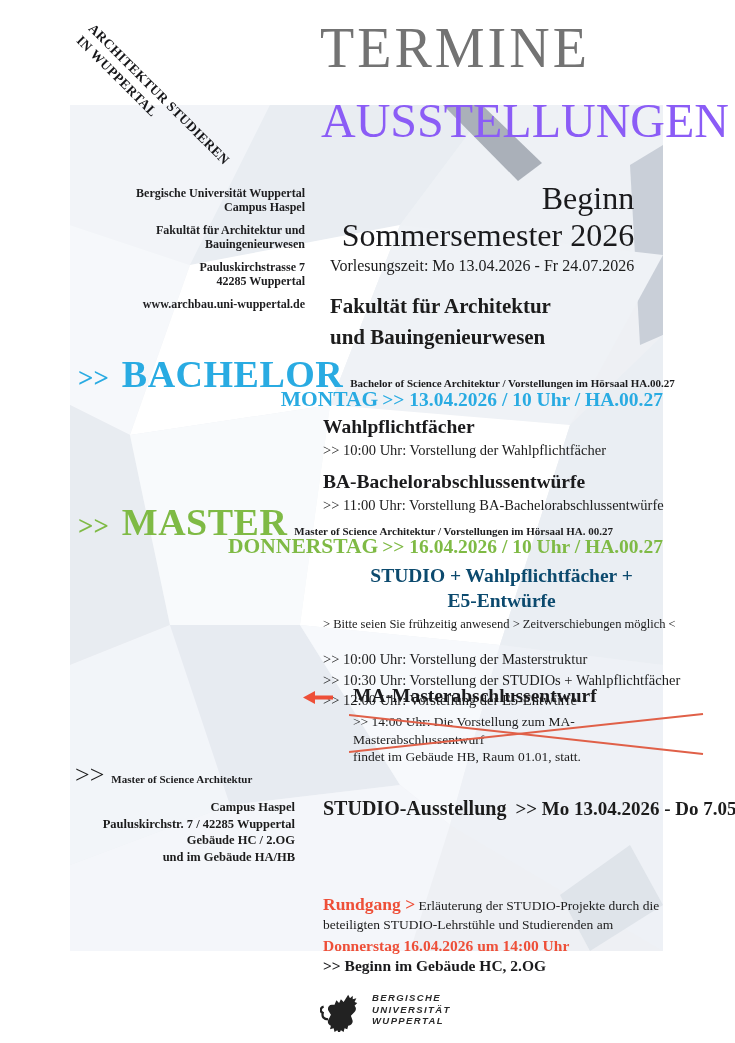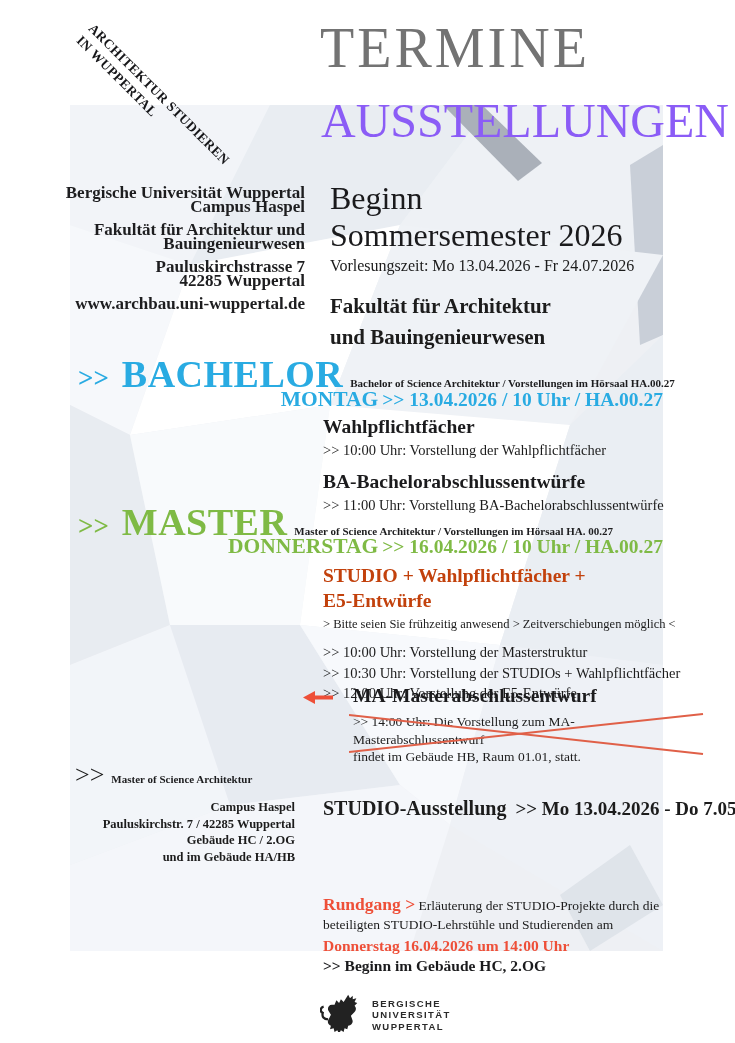--- a/index.html
+++ b/index.html
@@ -13,26 +13,26 @@
   
   .tagline{left:97px;top:20px;transform:rotate(45deg);transform-origin:0 0;
            font-weight:bold;font-size:13.5px;line-height:17px;letter-spacing:.4px;color:#17171a;white-space:nowrap;}
 
   
   .title1{left:320px;top:20px;font-size:56px;line-height:1;letter-spacing:3px;color:#737373;white-space:nowrap;}
   .title2{left:321px;top:97px;font-size:48px;line-height:1;letter-spacing:0;color:#8b5cf6;white-space:nowrap;}
 
   
   .contact{left:20px;top:186px;width:285px;text-align:right;font-weight:bold;
-           font-size:17px;line-height:14px;color:#1d1d1f;}
+           font-size:12px;line-height:14px;color:#1d1d1f;}
   .contact .grp{margin-bottom:9px;}
 
   
   .semester{left:330px;top:180px;}
-  .sem-h{font-size:32px;line-height:37px;color:#1a1a1c;}
+  .sem-h{font-size:32px;line-height:37px;color:#1a1a1c;text-align:right;}
   .sem-period{font-size:16px;margin-top:3px;}
   .sem-fac{font-weight:bold;font-size:21px;line-height:31px;margin-top:16px;}
 
   
   .sec-head{display:flex;align-items:baseline;white-space:nowrap;}
   .sec-head .marker{font-weight:bold;font-size:27px;}
   .sec-head .big{font-weight:bold;font-size:38px;letter-spacing:.5px;margin-left:13px;}
   .sec-head .sub{font-weight:bold;font-size:11px;color:#1d1d1f;margin-left:7px;}
   .bachelor-head{left:78px;top:352px;}
   .master-head{left:78px;top:500px;}
@@ -44,23 +44,23 @@
   .day-line .day{font-weight:bold;font-size:21.5px;}
   .day-line .detail{font-weight:bold;font-size:19.5px;}
   .master-day{top:534px;}
 
   
   .items{left:323px;top:415px;}
   .item-title{font-weight:bold;font-size:19.5px;line-height:23px;color:#1b1b1d;}
   .item-detail{font-size:14.5px;line-height:18px;margin:3px 0 11px;}
 
   .master-block{left:323px;top:563px;}
-  .mb-title{font-weight:bold;font-size:19.5px;line-height:25px;color:#c2410c;}
+  .mb-title{font-weight:bold;font-size:19.5px;line-height:25px;color:#0c4a6e;text-align:center;}
   .mb-note{font-size:12.5px;margin-top:4px;}
-  .mb-sched{font-size:14.5px;line-height:20.5px;margin-top:10px;}
+  .mb-sched{font-size:14.5px;line-height:20.5px;margin-top:17px;}
 
   
   .achtung{left:88px;top:686px;white-space:nowrap;}
   .achtung .l1{font-size:19.5px;}
   .achtung .l2{font-size:18px;margin-top:5px;}
   .arrow{left:303px;top:691px;}
 
   .ma-block{left:323px;top:684px;margin-left:30px;}
   .ma-old{position:relative;font-size:13.5px;line-height:17.5px;margin-top:6px;width:350px;}
   .cross{position:absolute;left:-4px;top:-3px;pointer-events:none;}
@@ -77,21 +77,21 @@
   .studio-head .d{font-weight:bold;font-size:19px;margin-left:5px;}
   .studio-body{font-size:13.5px;line-height:18px;margin-top:4px;}
 
   .rundgang{left:323px;top:874px;width:348px;}
   .rg-p{font-size:13.5px;line-height:19px;margin-top:21px;}
   .rg-label{font-weight:bold;font-size:17.5px;}
   .rg-date{font-weight:bold;font-size:15.5px;margin-top:3px;}
   .rg-start{font-weight:bold;font-size:15.5px;margin-top:2px;color:#1b1b1d;}
 
   
-  .logo{left:320px;top:992px;display:flex;align-items:flex-end;gap:12px;}
+  .logo{left:320px;top:992px;display:flex;align-items:flex-start;gap:12px;font-style:italic;}
   .logo-text{font-family:"Liberation Sans", sans-serif;font-weight:bold;font-size:9.5px;
              line-height:11.5px;letter-spacing:1.4px;color:#2a2a2a;}
 </style>
 </head>
 <body>
 
 <div class="page">
 
   <svg class="abs bg" viewBox="0 0 593 846" width="593" height="846" aria-hidden="true">
     <rect width="593" height="846" fill="#eef0f4"></rect>

